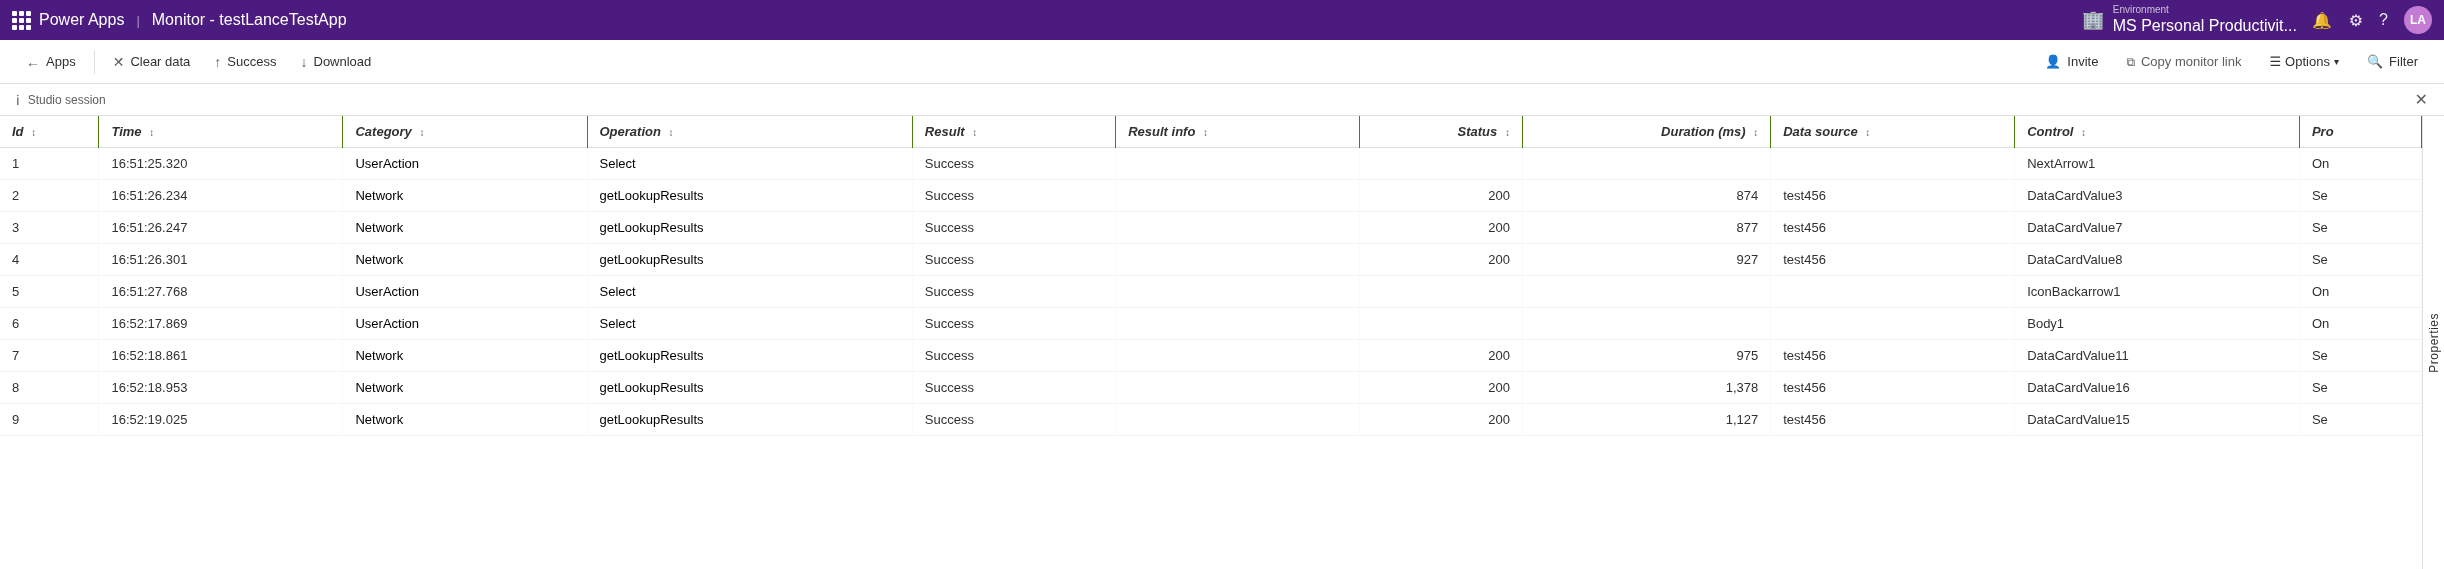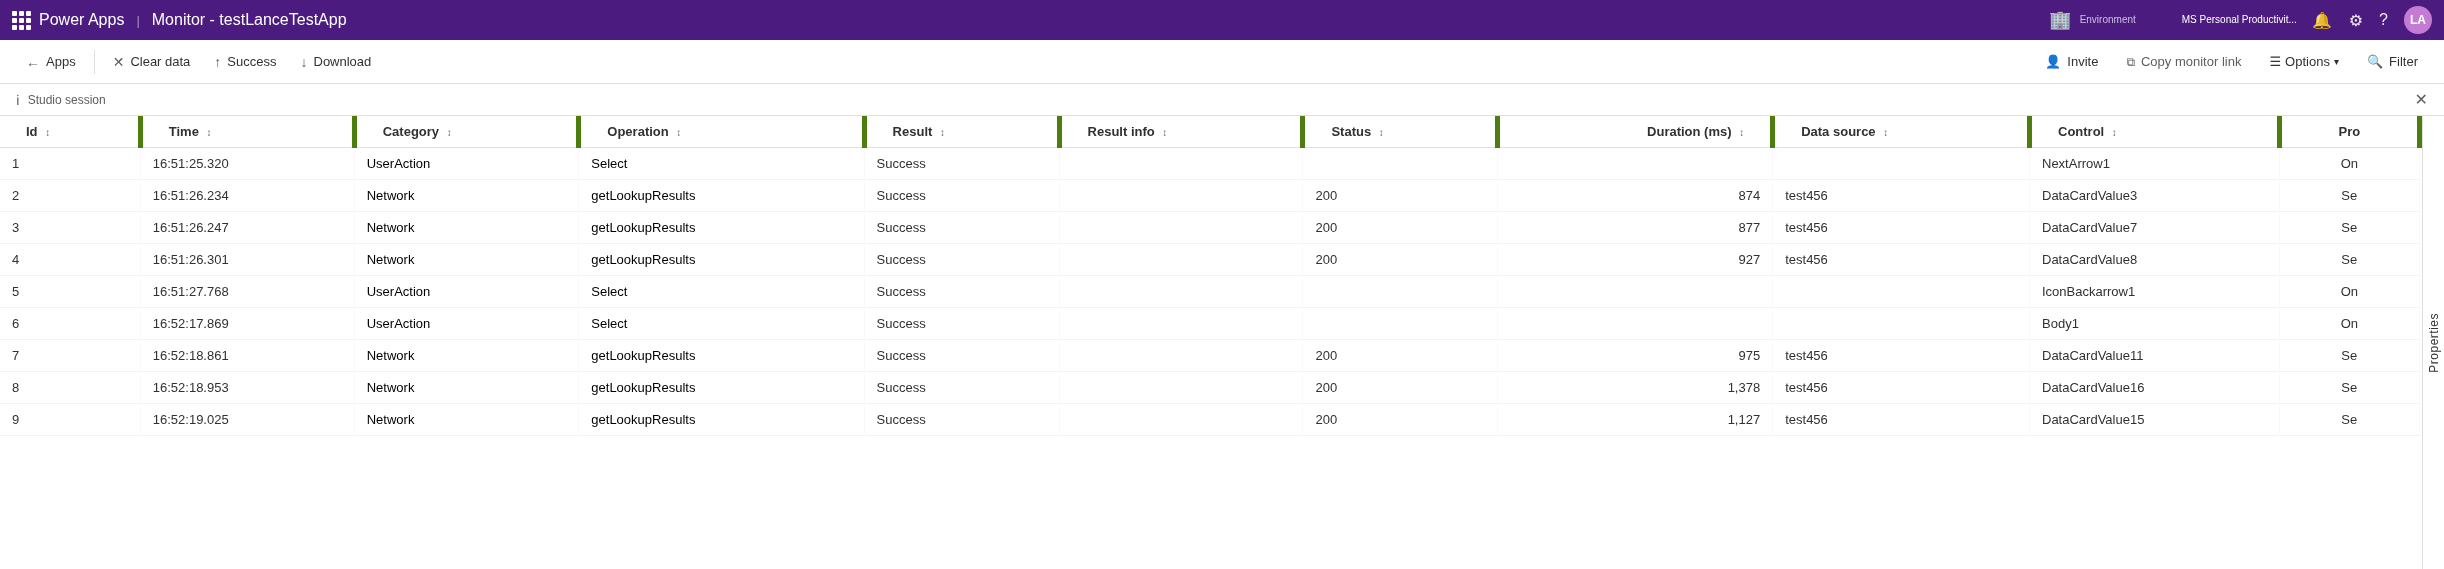--- a/index.html
+++ b/index.html
@@ -16,23 +16,23 @@
       gap: 8px;
     }
     .top-bar-grid { display: flex; align-items: center; gap: 4px; }
     .grid-icon { display: grid; grid-template-columns: repeat(3,5px); grid-template-rows: repeat(3,5px); gap: 2px; }
     .grid-dot { width: 5px; height: 5px; background: white; border-radius: 1px; }
     .top-bar-title { font-size: 16px; font-weight: 500; color: white; }
     .top-bar-sep { color: rgba(255,255,255,0.5); margin: 0 4px; }
     .top-bar-right { margin-left: auto; display: flex; align-items: center; gap: 16px; }
     .env-block { display: flex; align-items: center; gap: 8px; cursor: pointer; }
     .env-icon { font-size: 18px; opacity: 0.9; }
-    .env-text { display: flex; flex-direction: row; line-height: 1.2; }
+    .env-text { display: flex; flex-direction: column; line-height: 1.2; }
     .env-label { font-size: 10px; opacity: 0.7; }
-    .env-name { font-size: 10px; font-weight: 500; margin-left: 46px; }
+    .env-name { font-size: 16px; font-weight: 500; }
     .top-bar-actions { display: flex; align-items: center; gap: 16px; }
     .top-bar-icon-btn { background: none; border: none; color: white; cursor: pointer; font-size: 16px; opacity: 0.9; display: flex; align-items: center; }
     .avatar { width: 28px; height: 28px; border-radius: 50%; background: #c47bd4; display: flex; align-items: center; justify-content: center; font-size: 12px; font-weight: 600; color: white; }
 
     
     .toolbar {
       background: white;
       border-bottom: 1px solid #e1dfdd;
       display: flex;
       align-items: center;
@@ -106,27 +106,28 @@
       font-size: 13px;
     }
 
     thead tr {
       border-bottom: 1px solid #e1dfdd;
       background: white;
     }
 
     thead th {
       text-align: left;
-      padding: 8px 26px;
+      padding: 8px 12px;
       font-weight: 600;
       color: #323130;
       white-space: nowrap;
-      border-right: 5px solid #4d7c0f;
+      border-right: 1px solid #4d7c0f;
       cursor: pointer;
       user-select: none;
+      font-style: italic;
     }
 
     thead th .sort-arrow { color: #605e5c; font-size: 10px; margin-left: 4px; }
 
     tbody tr {
       border-bottom: 1px solid #f3f2f1;
     }
 
     tbody td {
       padding: 8px 12px;
@@ -136,25 +137,25 @@
     }
 
     .cell-link { color: #000000; cursor: pointer; text-decoration: none; }
 
     .id-cell { color: #323130; min-width: 40px; }
     .time-cell { min-width: 120px; }
     .category-cell { min-width: 120px; }
     .operation-cell { min-width: 160px; }
     .result-cell { min-width: 100px; margin-left: 20px; }
     .resultinfo-cell { min-width: 120px; }
-    .status-cell { min-width: 80px; text-align: left; }
+    .status-cell { min-width: 80px; text-align: right; }
     .duration-cell { min-width: 120px; text-align: right; margin-left: 31px; }
     .datasource-cell { min-width: 120px; }
     .control-cell { min-width: 140px; }
-    .prop-cell { min-width: 60px; text-align: center; }
+    .prop-cell { min-width: 60px; }
 
     
     .properties-panel {
       width: 22px;
       background: white;
       border-left: 1px solid #e1dfdd;
       display: flex;
       align-items: center;
       justify-content: center;
       writing-mode: vertical-rl;

